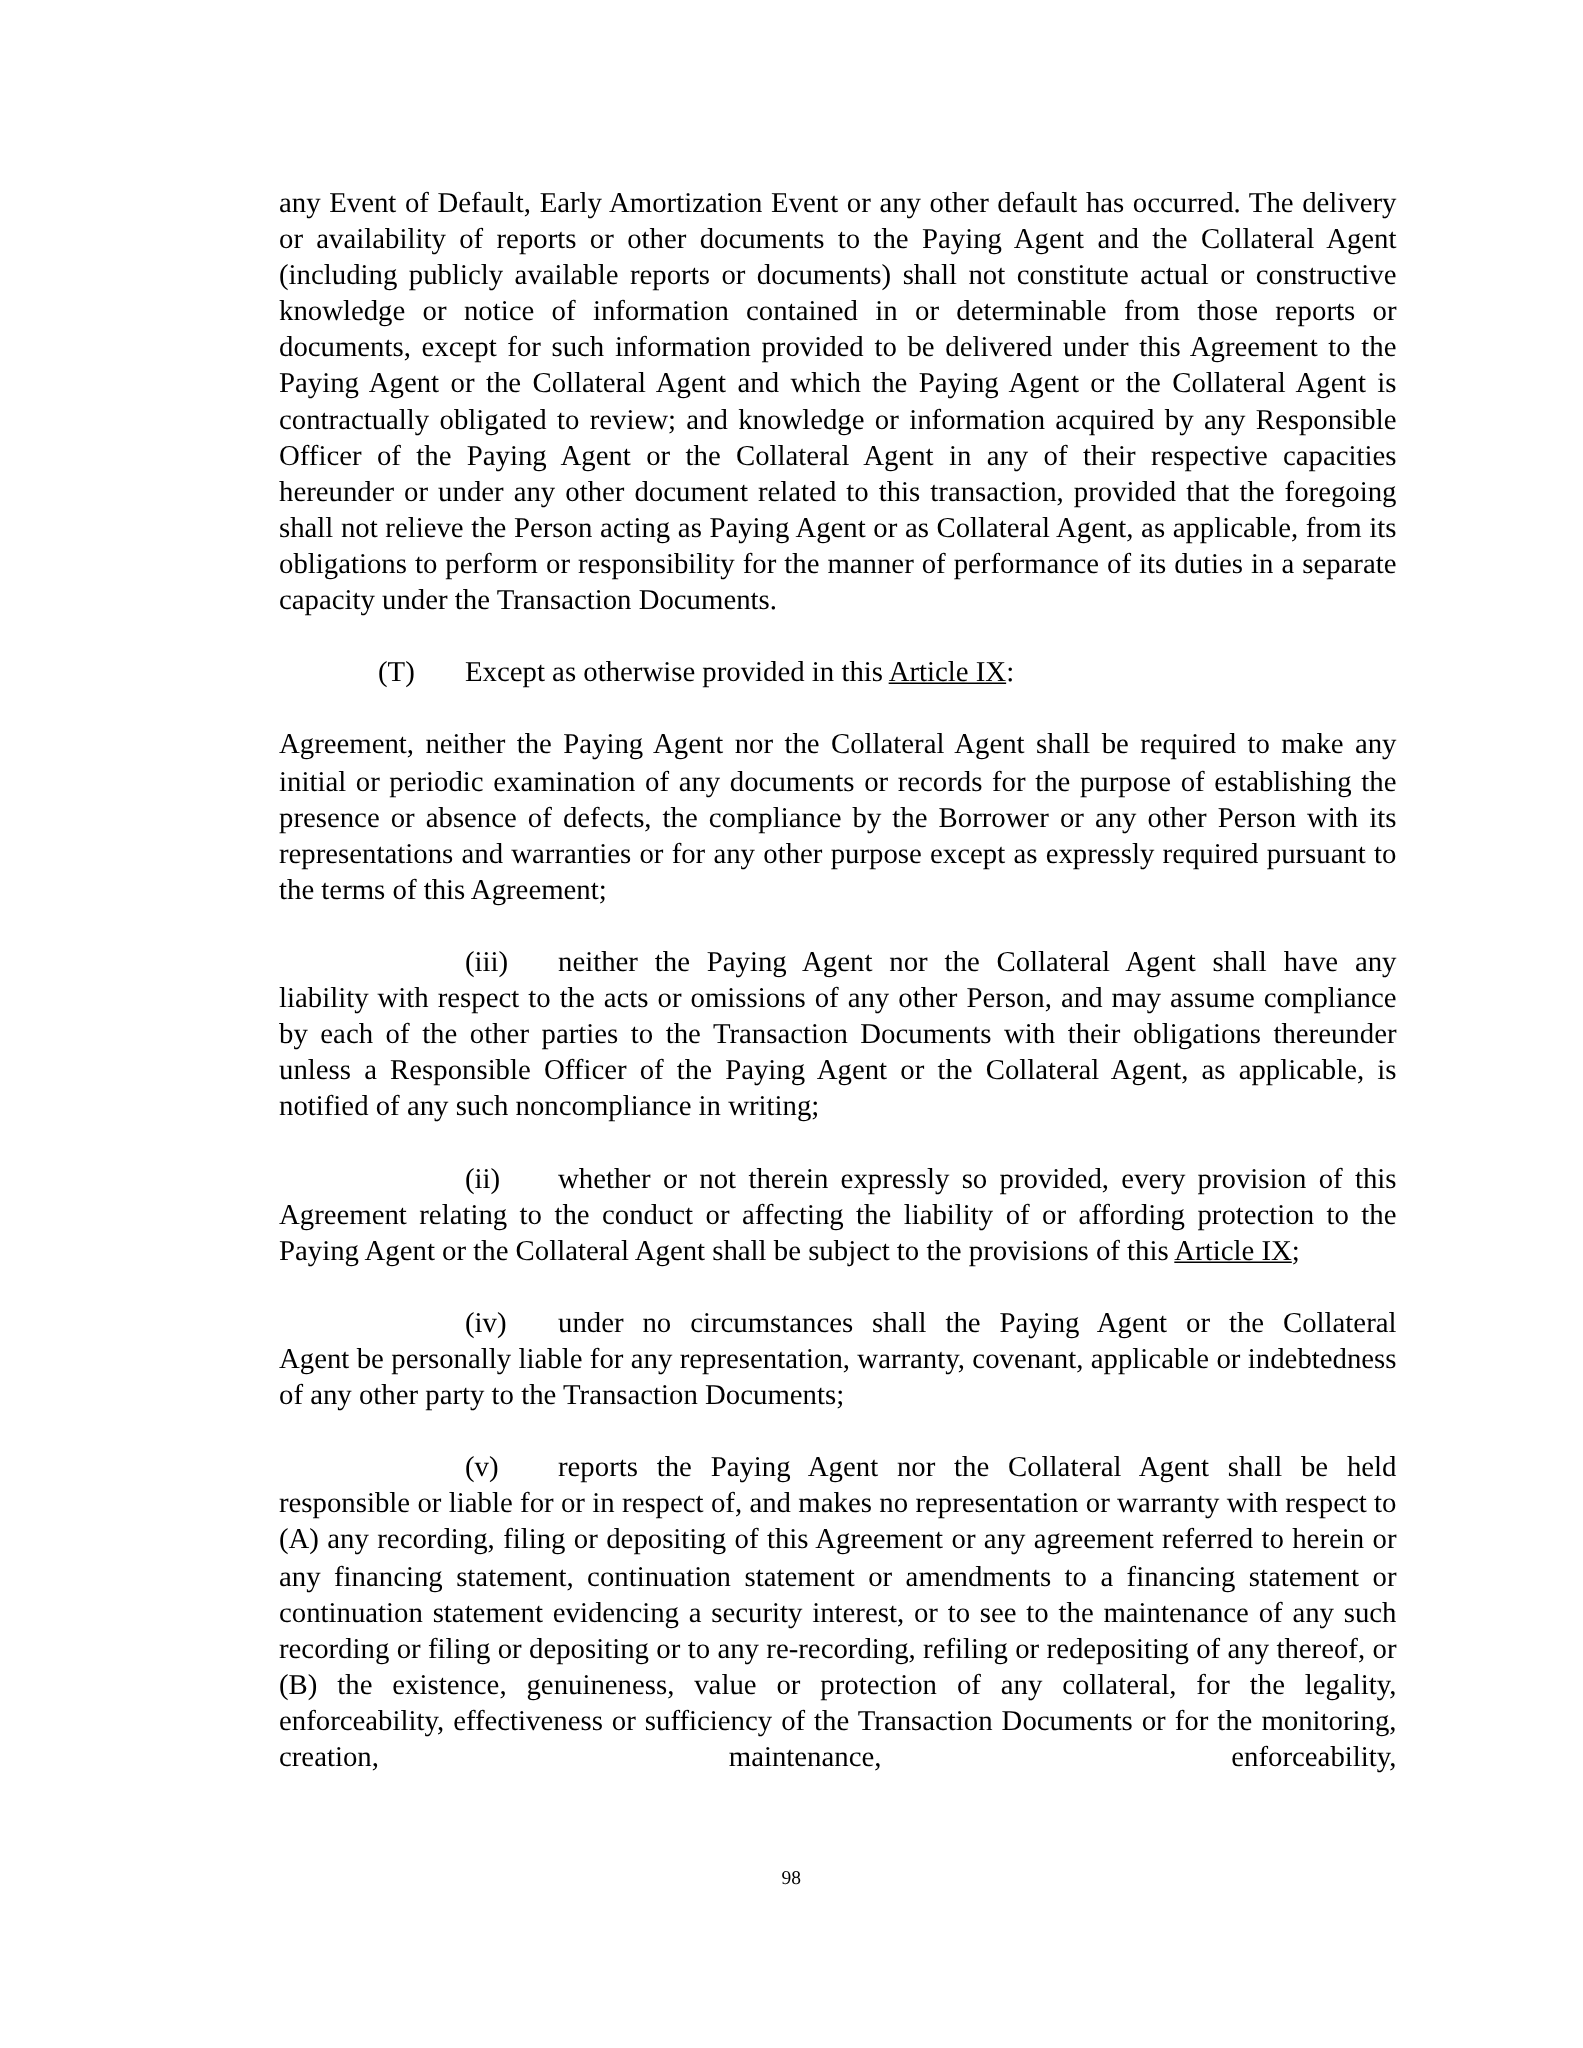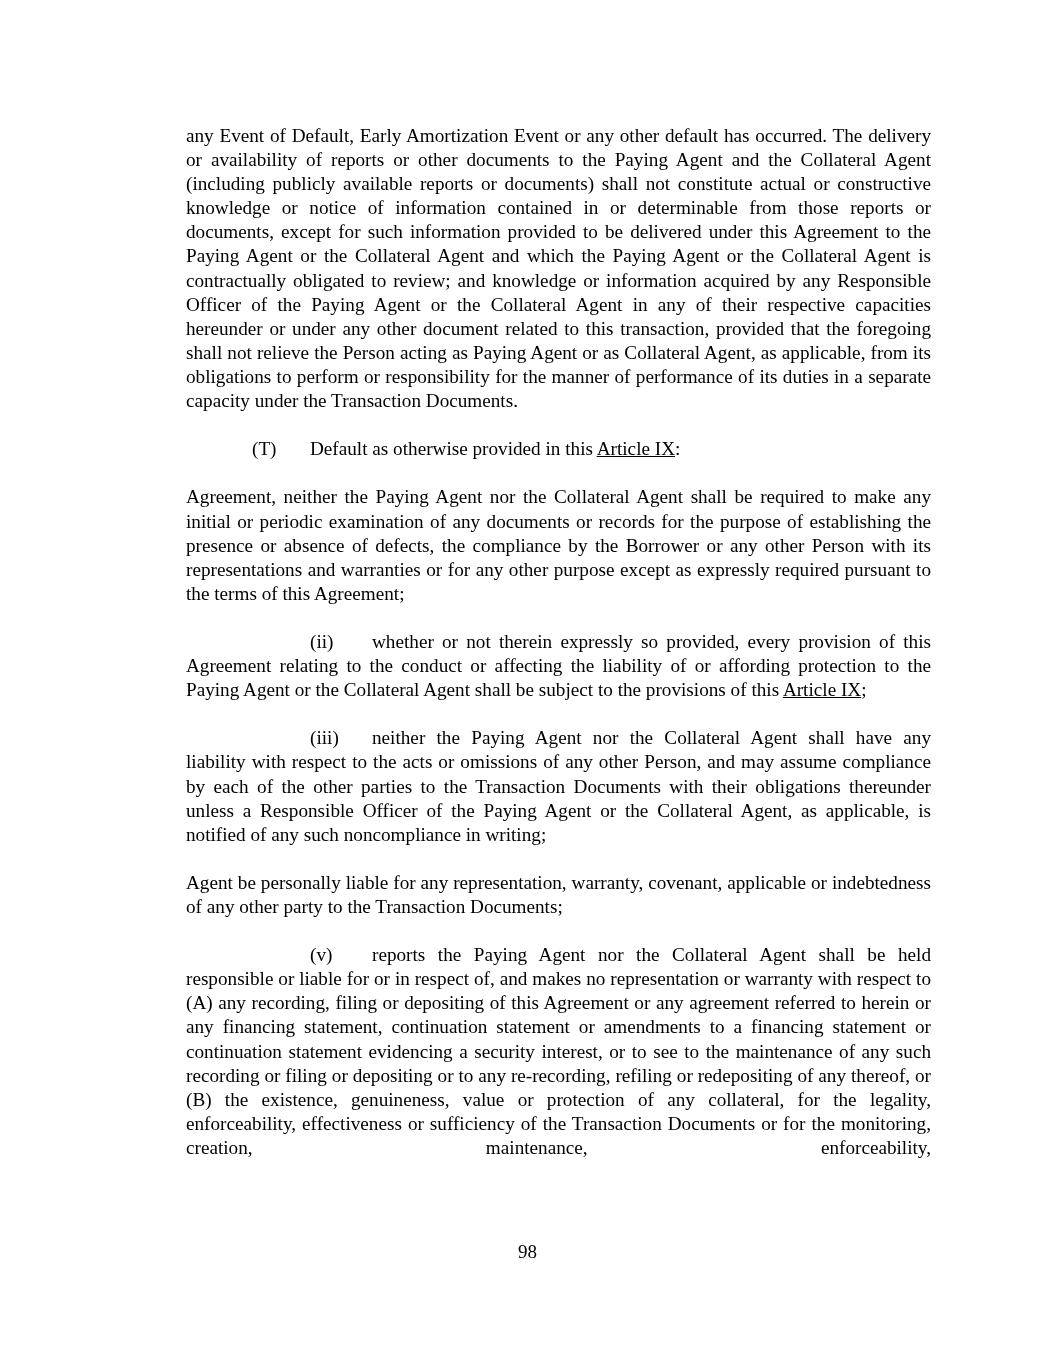--- a/index.html
+++ b/index.html
@@ -61,59 +61,60 @@
     }
     .u {
       text-decoration: underline;
     }
     .page-number {
       position: absolute;
       left: 0;
       width: 1055px;
       top: 1240px;
       text-align: center;
-      font-size: 19px;
+      font-size: 13px;
       line-height: 24px;
     }
     .footnote {
       position: absolute;
       left: 124px;
       top: 1264px;
       width: 810px;
       font-size: 16px;
       line-height: 20px;
     }
   </style>
 </head>
 <body>
 
 <div class="page">
   <div class="body-text">
 
     <p class="para">any Event of Default, Early Amortization Event or any other default has occurred. The delivery or availability of reports or other documents to the Paying Agent and the Collateral Agent (including publicly available reports or documents) shall not constitute actual or constructive knowledge or notice of information contained in or determinable from those reports or documents, except for such information provided to be delivered under this Agreement to the Paying Agent or the Collateral Agent and which the Paying Agent or the Collateral Agent is contractually obligated to review; and knowledge or information acquired by any Responsible Officer of the Paying Agent or the Collateral Agent in any of their respective capacities hereunder or under any other document related to this transaction, provided that the foregoing shall not relieve the Person acting as Paying Agent or as Collateral Agent, as applicable, from its obligations to perform or responsibility for the manner of performance of its duties in a separate capacity under the Transaction Documents.</p>
 
     <p class="t-line">
-      <span class="label">(T)</span><span>Default as otherwise provided in this </span><span class="u">Article IX</span><span>:</span>
+      <span class="label">(T)</span><span>Except as otherwise provided in this </span><span class="u">Article IX</span><span>:</span>
     </p>
 
     <div class="sub">
       <span>Agreement, neither the Paying Agent nor the Collateral Agent shall be required to make any initial or periodic examination of any documents or records for the purpose of establishing the presence or absence of defects, the compliance by the Borrower or any other Person with its representations and warranties or for any other purpose except as expressly required pursuant to the terms of this Agreement;</span>
+    </div>
+
+    <div class="sub">
+      <span class="first-line"><span class="label">(iii)</span><span>neither the Paying Agent nor the Collateral Agent shall have any</span></span>
+      <span>liability with respect to the acts or omissions of any other Person, and may assume compliance by each of the other parties to the Transaction Documents with their obligations thereunder unless a Responsible Officer of the Paying Agent or the Collateral Agent, as applicable, is notified of any such noncompliance in writing;</span>
     </div>
 
     <div class="sub">
       <span class="first-line"><span class="label">(ii)</span><span>whether or not therein expressly so provided, every provision of this</span></span>
       <span>Agreement relating to the conduct or affecting the liability of or affording protection to the Paying Agent or the Collateral Agent shall be subject to the provisions of this </span><span class="u">Article IX</span><span>;</span>
     </div>
 
     <div class="sub">
-      <span class="first-line"><span class="label">(iii)</span><span>neither the Paying Agent nor the Collateral Agent shall have any</span></span>
-      <span>liability with respect to the acts or omissions of any other Person, and may assume compliance by each of the other parties to the Transaction Documents with their obligations thereunder unless a Responsible Officer of the Paying Agent or the Collateral Agent, as applicable, is notified of any such noncompliance in writing;</span>
-    </div>
-
-    <div class="sub">
+      <span class="first-line"><span class="label">(iv)</span><span>under no circumstances shall the Paying Agent or the Collateral</span></span>
       <span>Agent be personally liable for any representation, warranty, covenant, applicable or indebtedness of any other party to the Transaction Documents;</span>
     </div>
 
     <div class="sub" style="text-align-last: justify;">
       <span class="first-line"><span class="label">(v)</span><span>reports the Paying Agent nor the Collateral Agent shall be held</span></span>
       <span>responsible or liable for or in respect of, and makes no representation or warranty with respect to (A) any recording, filing or depositing of this Agreement or any agreement referred to herein or any financing statement, continuation statement or amendments to a financing statement or continuation statement evidencing a security interest, or to see to the maintenance of any such recording or filing or depositing or to any re-recording, refiling or redepositing of any thereof, or (B) the existence, genuineness, value or protection of any collateral, for the legality, enforceability, effectiveness or sufficiency of the Transaction Documents or for the monitoring, creation, maintenance, enforceability,</span>
     </div>
 
   </div>
 

